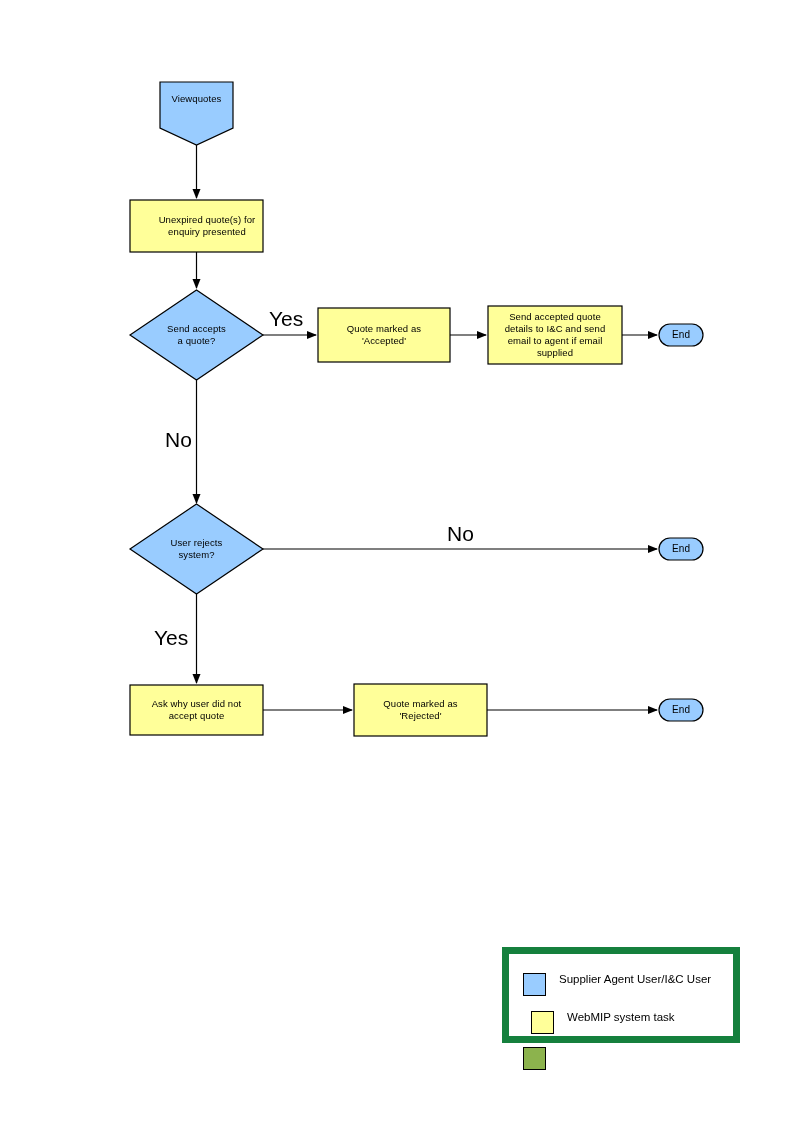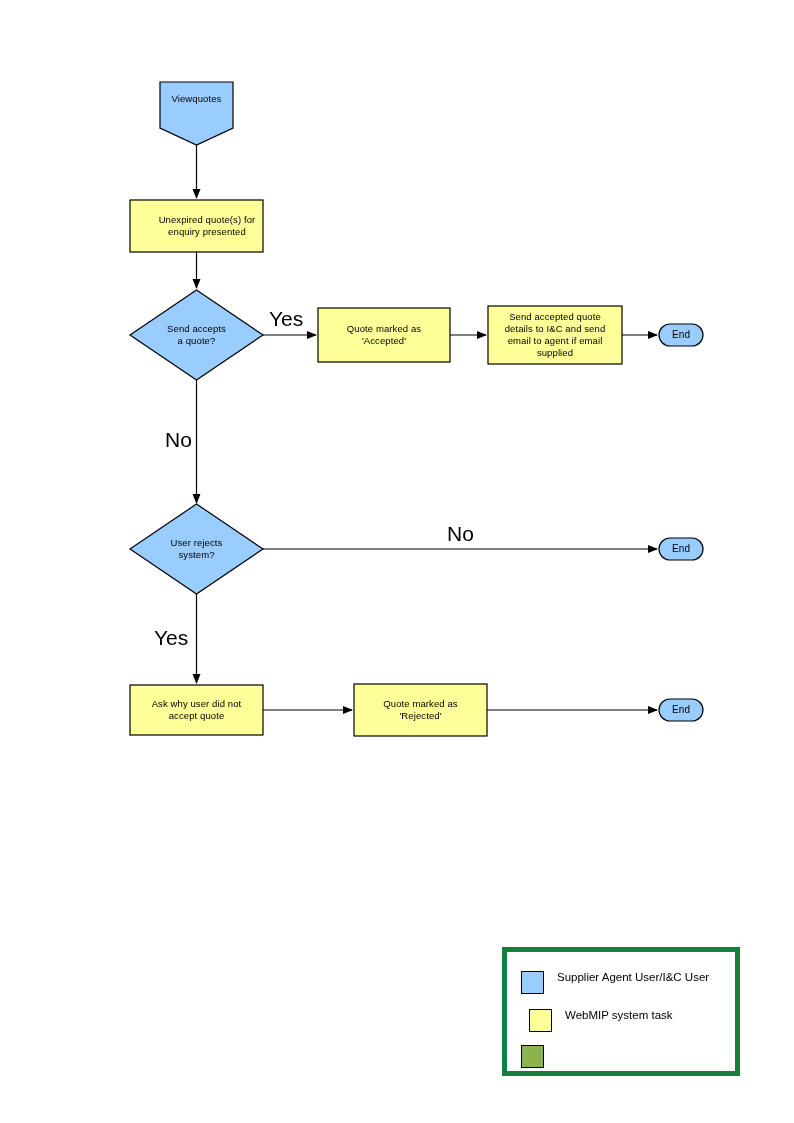--- a/index.html
+++ b/index.html
@@ -41,22 +41,22 @@
     font-size: 21px;
     line-height: 25px;
     color: #000000;
     white-space: nowrap;
   }
   .legend-box {
     position: absolute;
     left: 502px;
     top: 947px;
     width: 238px;
-    height: 129px;
-    border: 5px solid #15803d;
+    height: 96px;
+    border: 7px solid #15803d;
     background: #ffffff;
     box-sizing: border-box;
   }
   .legend-row {
     position: absolute;
     left: 14px;
     display: flex;
     align-items: flex-start;
   }
   .legend-swatch {

